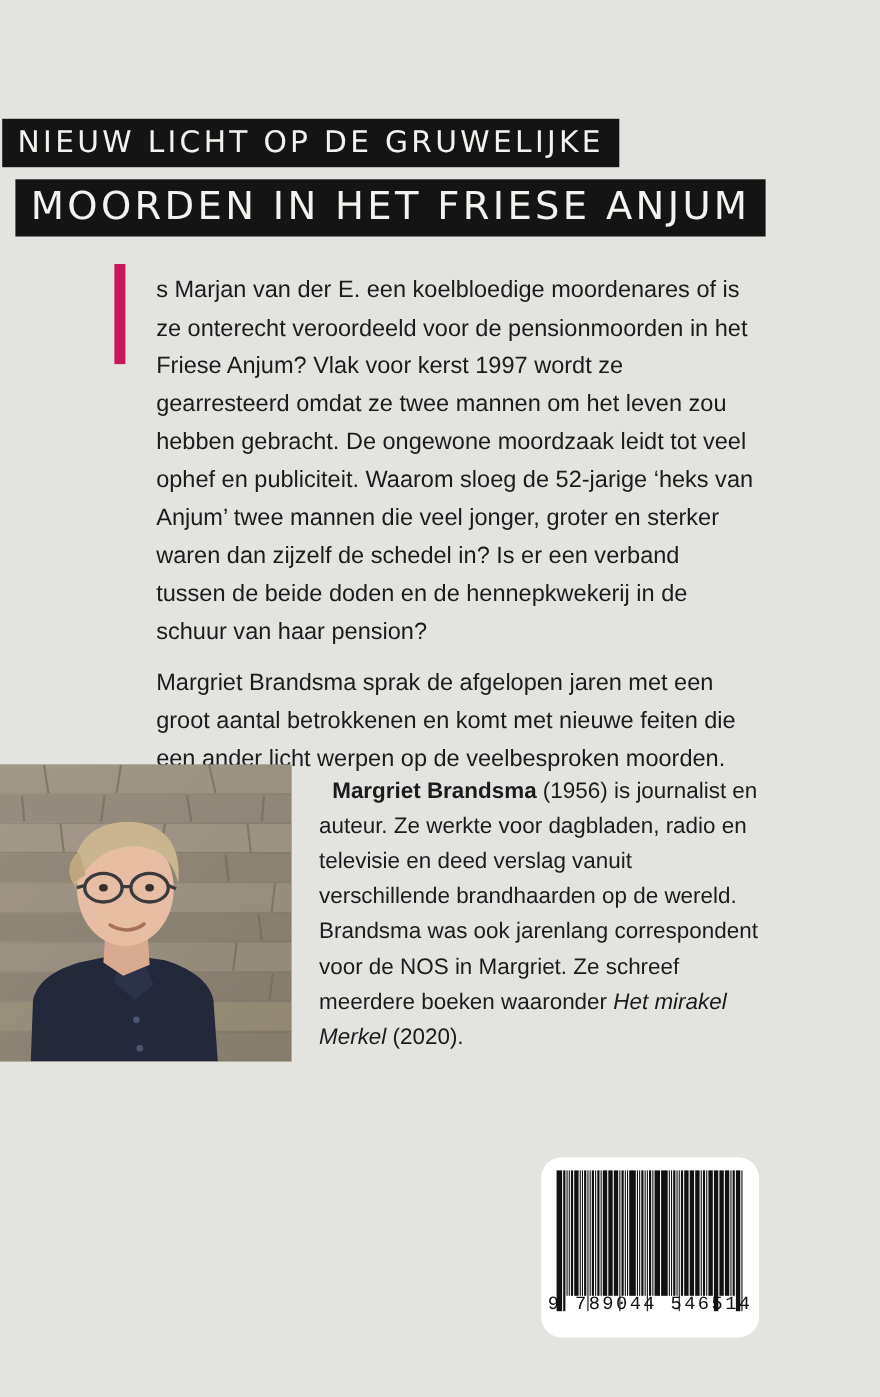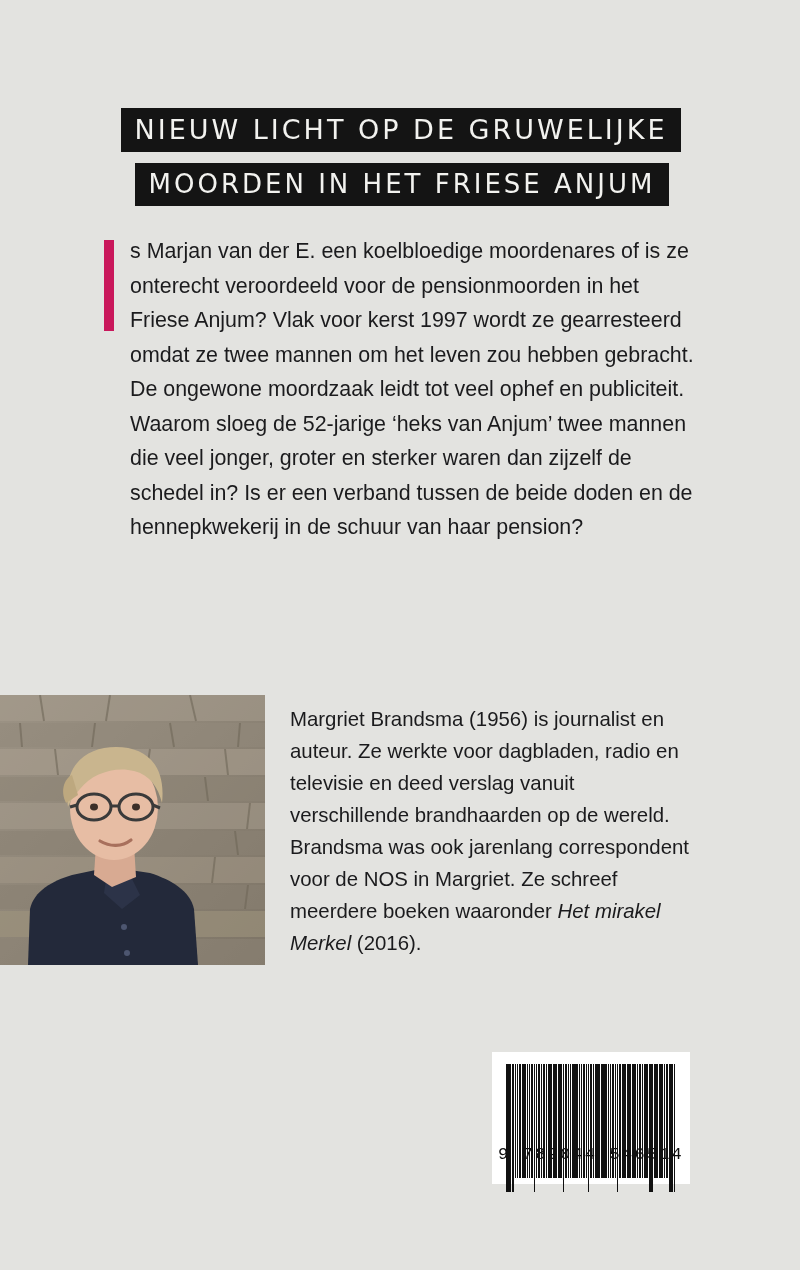--- a/index.html
+++ b/index.html
@@ -20,43 +20,42 @@
     position: absolute;
     inset: 0;
   }
 
   
   .headline {
     position: absolute;
     top: 108px;
     left: 0;
     right: 0;
-    text-align: center;
   }
   .headline-line {
     display: inline-block;
     background: #141414;
     color: #f2f2ef;
     font-family: "DejaVu Sans", sans-serif;
     font-weight: 400;
     letter-spacing: 2.2px;
     padding: 8px 14px 9px 14px;
     line-height: 1;
     white-space: nowrap;
   }
   .headline-line.l1 {
     font-size: 27px;
     letter-spacing: 3.0px;
     margin-left: 2px;
   }
   .headline-line.l2 {
-    font-size: 26px;
+    font-size: 35px;
     letter-spacing: 3.0px;
     margin-top: 11px;
-    margin-left: 4px;
+    margin-left: 14px;
   }
 
   
   .blurb {
     position: absolute;
     top: 234px;
     left: 104px;
     width: 594px;
     font-size: 21.4px;
     line-height: 34.5px;
@@ -64,21 +63,21 @@
   }
   .drop-bar {
     position: absolute;
     left: 0px;
     top: 6px;
     width: 10px;
     height: 91px;
     background: #c9175b;
   }
   .blurb p {
-    margin: 0;
+    margin: 12px;
     padding-left: 26px;
     text-indent: 0;
   }
   .blurb p.first {
     padding-left: 26px;
   }
 
   
   .author-photo {
     position: absolute;
@@ -96,35 +95,37 @@
   .author-bio {
     position: absolute;
     left: 290px;
     top: 703px;
     width: 400px;
     font-size: 20.4px;
     line-height: 32px;
     color: #1b1b1d;
   }
   .author-bio strong {
-    font-weight: 400;
+    font-weight: 700;
+    margin-left: 12px;
   }
   .author-bio em {
     font-style: italic;
   }
 
   
   .barcode-box {
     position: absolute;
     left: 492px;
     top: 1052px;
     width: 198px;
-    height: 132px;
+    height: 164px;
     background: #ffffff;
     padding: 0;
+    border-radius: 19px;
   }
   .barcode-bars {
     position: absolute;
     left: 14px;
     top: 12px;
     width: 170px;
     height: 114px;
     display: flex;
     align-items: flex-start;
   }
@@ -152,20 +153,21 @@
 
   <div class="headline">
     <div class="headline-line l1">NIEUW LICHT OP DE GRUWELIJKE</div>
     <br>
     <div class="headline-line l2">MOORDEN IN HET FRIESE ANJUM</div>
   </div>
 
   <div class="blurb">
     <div class="drop-bar"></div>
     <p class="first">s Marjan van der E. een koelbloedige moordenares of is ze onterecht veroordeeld voor de pensionmoorden in het Friese Anjum? Vlak voor kerst 1997 wordt ze gearresteerd omdat ze twee mannen om het leven zou hebben gebracht. De ongewone moordzaak leidt tot veel ophef en publiciteit. Waarom sloeg de 52-jarige ‘heks van Anjum’ twee mannen die veel jonger, groter en sterker waren dan zijzelf de schedel in? Is er een verband tussen de beide doden en de hennepkwekerij in de schuur van haar pension?</p>
+    <p>Margriet Brandsma sprak de afgelopen jaren met een groot aantal betrokkenen en komt met nieuwe feiten die een ander licht werpen op de veelbesproken moorden.</p>
   </div>
 
   <div class="author-photo">
     <svg width="265" height="270" viewBox="0 0 265 270">
       <defs>
         <linearGradient id="wallg" x1="0" y1="0" x2="1" y2="1">
           <stop offset="0%" stop-color="#9c9385"></stop>
           <stop offset="100%" stop-color="#7d7466"></stop>
         </linearGradient>
       </defs>
@@ -224,21 +226,21 @@
       <ellipse cx="136" cy="112" rx="4" ry="3.4" fill="#3c2f28"></ellipse>
 
       <path d="M100 146 C110 152 122 152 131 145" stroke="#a8705c" stroke-width="3.2" fill="none" stroke-linecap="round"></path>
 
       <circle cx="124" cy="232" r="3" fill="#4d5670"></circle>
       <circle cx="127" cy="258" r="3" fill="#4d5670"></circle>
     </svg>
   </div>
 
   <div class="author-bio">
-    <strong>Margriet Brandsma</strong><span> </span><span>(1956)</span><span> is journalist en auteur. Ze werkte voor dagbladen, radio en televisie en deed verslag vanuit verschillende brandhaarden op de wereld. Brandsma was ook jarenlang correspondent voor de NOS in Margriet. Ze schreef meerdere boeken waaronder </span><em>Het mirakel Merkel</em><span> (2016).</span>
+    <strong>Margriet Brandsma</strong><span> </span><span>(1956)</span><span> is journalist en auteur. Ze werkte voor dagbladen, radio en televisie en deed verslag vanuit verschillende brandhaarden op de wereld. Brandsma was ook jarenlang correspondent voor de NOS in Margriet. Ze schreef meerdere boeken waaronder </span><em>Het mirakel Merkel</em><span> (2020).</span>
   </div>
 
   <div class="barcode-box">
     <div class="barcode-bars" id="barcode-bars">
         <div class="bar" style="width: 6.2px; height: 128px;"></div>
         <div class="bar" style="width: 1.55px; height: 128px;"></div>
         <div class="bar" style="width: 1.55px; height: 114px;"></div>
         <div class="bar" style="width: 1.55px; height: 114px;"></div>
         <div class="bar" style="width: 1.55px; height: 114px;"></div>
         <div class="bar" style="width: 4.65px; height: 114px;"></div>

